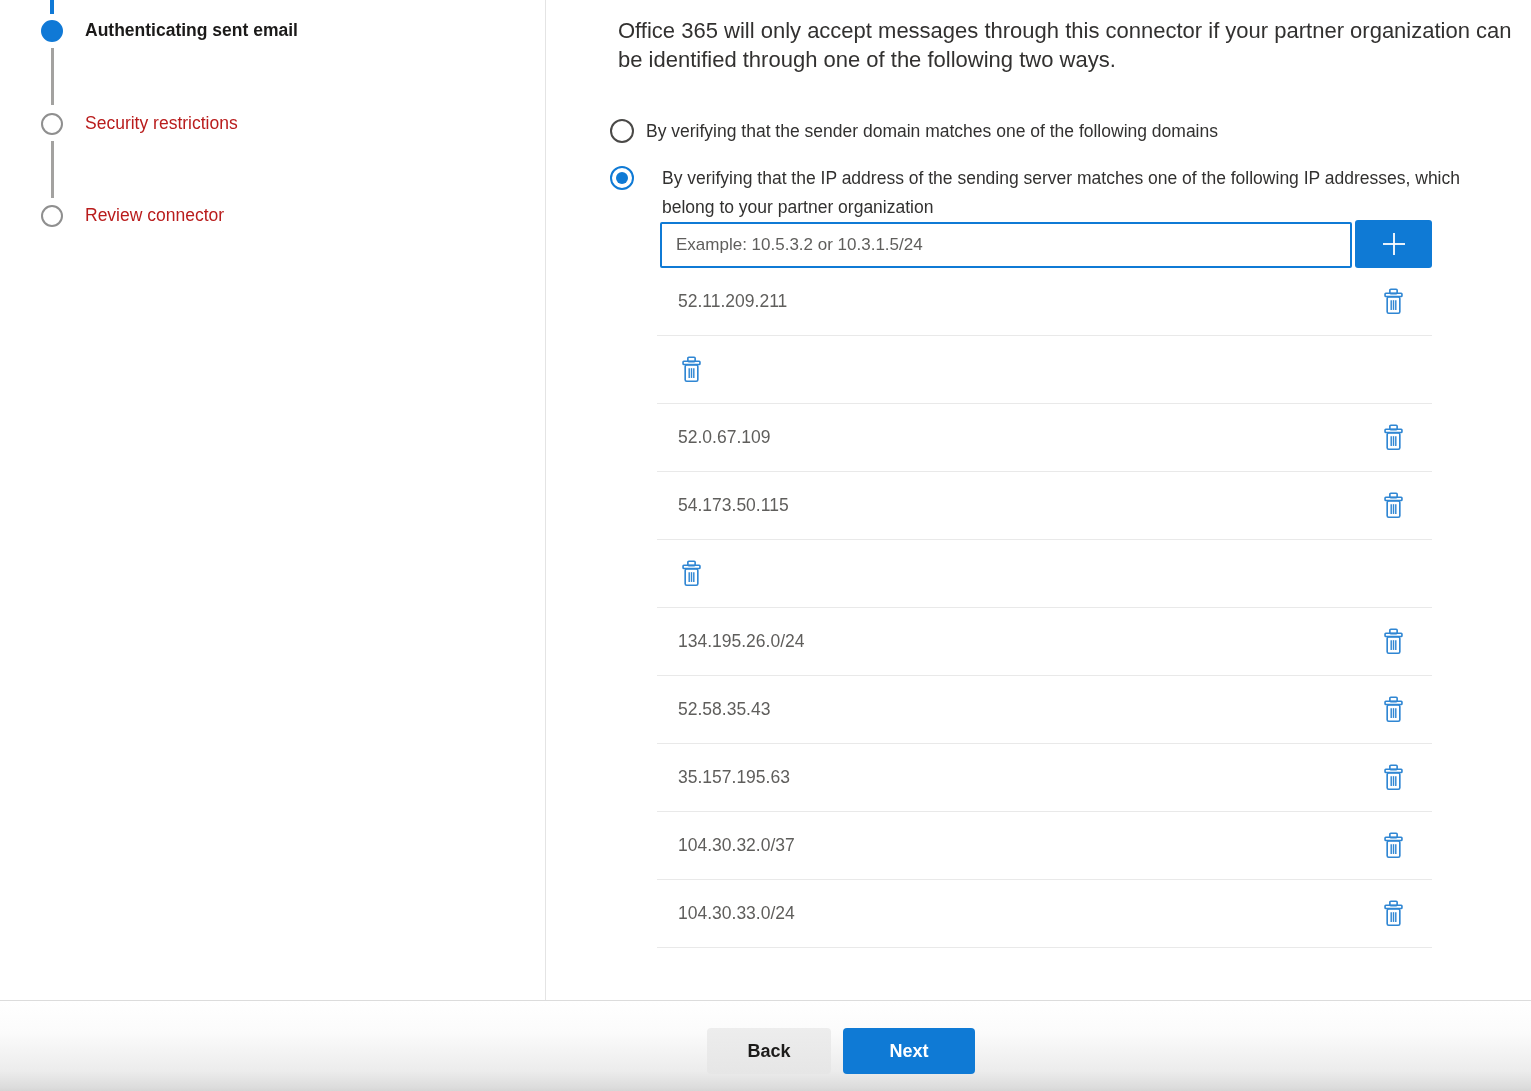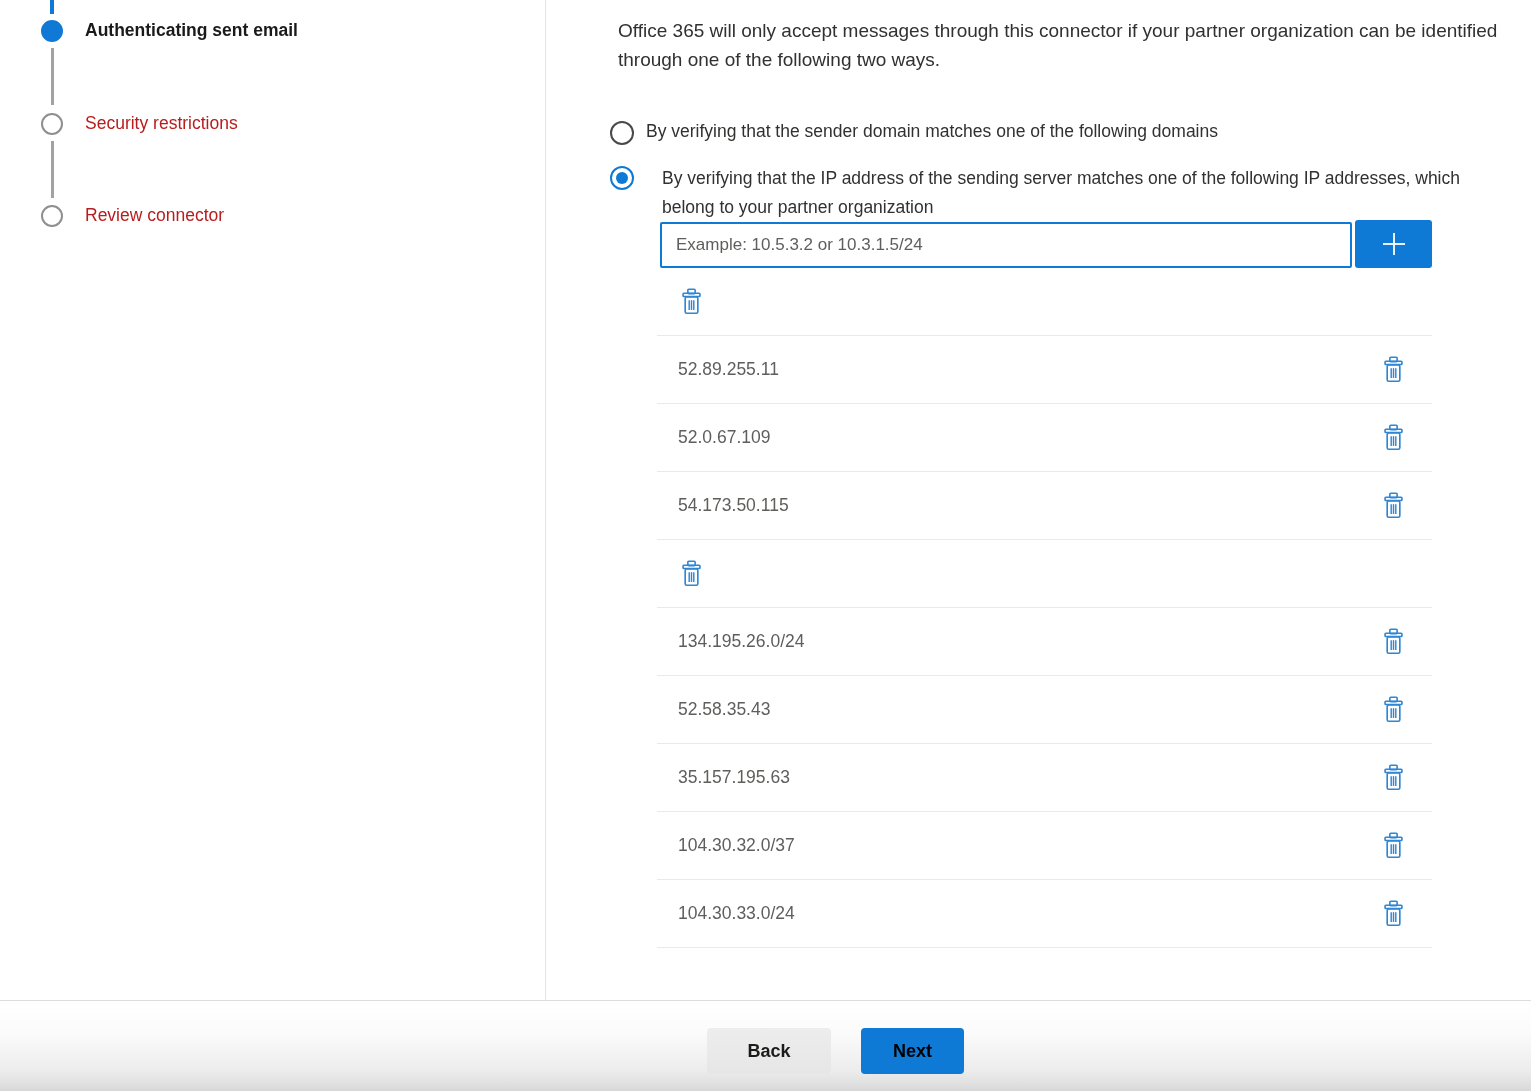--- a/index.html
+++ b/index.html
@@ -39,24 +39,24 @@
   .step[data-state="active"] .dot { background: #1079d6; border-color: #1079d6; }
   .step-label {
     margin-left: 22px; font-size: 17.5px; color: #b91c1c; white-space: nowrap;
   }
   .step[data-state="active"] .step-label { font-weight: 700; color: #1b1a19; }
 
   
   .content { position: absolute; left: 546px; top: 0; width: 985px; height: 1000px; }
   .intro {
     position: absolute; left: 72px; top: 16px; width: 910px;
-    font-size: 19px; line-height: 29px; color: #323130;
+    font-size: 22px; line-height: 29px; color: #323130;
   }
   .option { position: absolute; left: 64px; display: flex; align-items: flex-start; }
-  .option.o1 { top: 117px; align-items: center; }
+  .option.o1 { top: 117px; }
   .option.o2 { top: 164px; gap: 16px; }
   .radio {
     width: 24px; height: 24px; border-radius: 50%; flex: none;
     border: 2px solid #4a4947; background: #ffffff; position: relative;
     margin-top: 2px; cursor: pointer;
   }
   .option[data-selected="true"] .radio { border-color: #0f7ad5; }
   .option[data-selected="true"] .radio::after {
     content: ""; position: absolute; left: 50%; top: 50%;
     width: 12px; height: 12px; border-radius: 50%; background: #0f7ad5;
@@ -100,21 +100,21 @@
   .btn {
     position: absolute; top: 27px; height: 46px; border: none; border-radius: 4px;
     font-family: "Liberation Sans", sans-serif; font-size: 18px; font-weight: 700;
     cursor: pointer;
   }
   .btn-back {
     left: 707px; width: 124px; color: #1c1b1a;
     background: linear-gradient(180deg, #ededed, #e6e6e6);
   }
   .btn-next {
-    left: 861px; width: 103px; color: #000000; background: #0f7ad5;
+    left: 843px; width: 132px; color: #ffffff; background: #0f7ad5;
   }
 </style>
 </head>
 <body>
 
 <div class="page">
 
   <div class="stepper">
     <div class="step-line-blue"></div>
     <div class="step-line l1"></div>
@@ -156,34 +156,34 @@
     <button class="add-btn">
       <svg width="32" height="32" viewBox="0 0 32 32">
         <line x1="16" y1="5" x2="16" y2="27" stroke="#ffffff" stroke-width="1.8"></line>
         <line x1="5" y1="16" x2="27" y2="16" stroke="#ffffff" stroke-width="1.8"></line>
       </svg>
     </button>
 
     <div class="ip-list">
 
         <div class="ip-row">
-          <button class="trash-btn">
-            <svg width="23" height="27" viewBox="0 0 24 28" fill="none">
-              <rect x="8.2" y="1.2" width="7.6" height="4.6" rx="1" stroke="#2f86d3" stroke-width="1.7"></rect>
-              <rect x="3.2" y="5.4" width="17.6" height="3.4" rx="0.8" stroke="#2f86d3" stroke-width="1.7"></rect>
-              <rect x="5.4" y="9.2" width="13.2" height="17" rx="1.6" stroke="#2f86d3" stroke-width="1.7"></rect>
-              <line x1="9.6" y1="12.6" x2="9.6" y2="22.8" stroke="#2f86d3" stroke-width="1.5"></line>
-              <line x1="12" y1="12.6" x2="12" y2="22.8" stroke="#2f86d3" stroke-width="1.5"></line>
-              <line x1="14.4" y1="12.6" x2="14.4" y2="22.8" stroke="#2f86d3" stroke-width="1.5"></line>
-            </svg>
-          </button>
-        </div>
-
-        <div class="ip-row">
-          <span class="ip-value">52.89.255.11</span>
+          <span class="ip-value">52.11.209.211</span>
+          <button class="trash-btn">
+            <svg width="23" height="27" viewBox="0 0 24 28" fill="none">
+              <rect x="8.2" y="1.2" width="7.6" height="4.6" rx="1" stroke="#2f86d3" stroke-width="1.7"></rect>
+              <rect x="3.2" y="5.4" width="17.6" height="3.4" rx="0.8" stroke="#2f86d3" stroke-width="1.7"></rect>
+              <rect x="5.4" y="9.2" width="13.2" height="17" rx="1.6" stroke="#2f86d3" stroke-width="1.7"></rect>
+              <line x1="9.6" y1="12.6" x2="9.6" y2="22.8" stroke="#2f86d3" stroke-width="1.5"></line>
+              <line x1="12" y1="12.6" x2="12" y2="22.8" stroke="#2f86d3" stroke-width="1.5"></line>
+              <line x1="14.4" y1="12.6" x2="14.4" y2="22.8" stroke="#2f86d3" stroke-width="1.5"></line>
+            </svg>
+          </button>
+        </div>
+
+        <div class="ip-row">
           <button class="trash-btn">
             <svg width="23" height="27" viewBox="0 0 24 28" fill="none">
               <rect x="8.2" y="1.2" width="7.6" height="4.6" rx="1" stroke="#2f86d3" stroke-width="1.7"></rect>
               <rect x="3.2" y="5.4" width="17.6" height="3.4" rx="0.8" stroke="#2f86d3" stroke-width="1.7"></rect>
               <rect x="5.4" y="9.2" width="13.2" height="17" rx="1.6" stroke="#2f86d3" stroke-width="1.7"></rect>
               <line x1="9.6" y1="12.6" x2="9.6" y2="22.8" stroke="#2f86d3" stroke-width="1.5"></line>
               <line x1="12" y1="12.6" x2="12" y2="22.8" stroke="#2f86d3" stroke-width="1.5"></line>
               <line x1="14.4" y1="12.6" x2="14.4" y2="22.8" stroke="#2f86d3" stroke-width="1.5"></line>
             </svg>
           </button>

